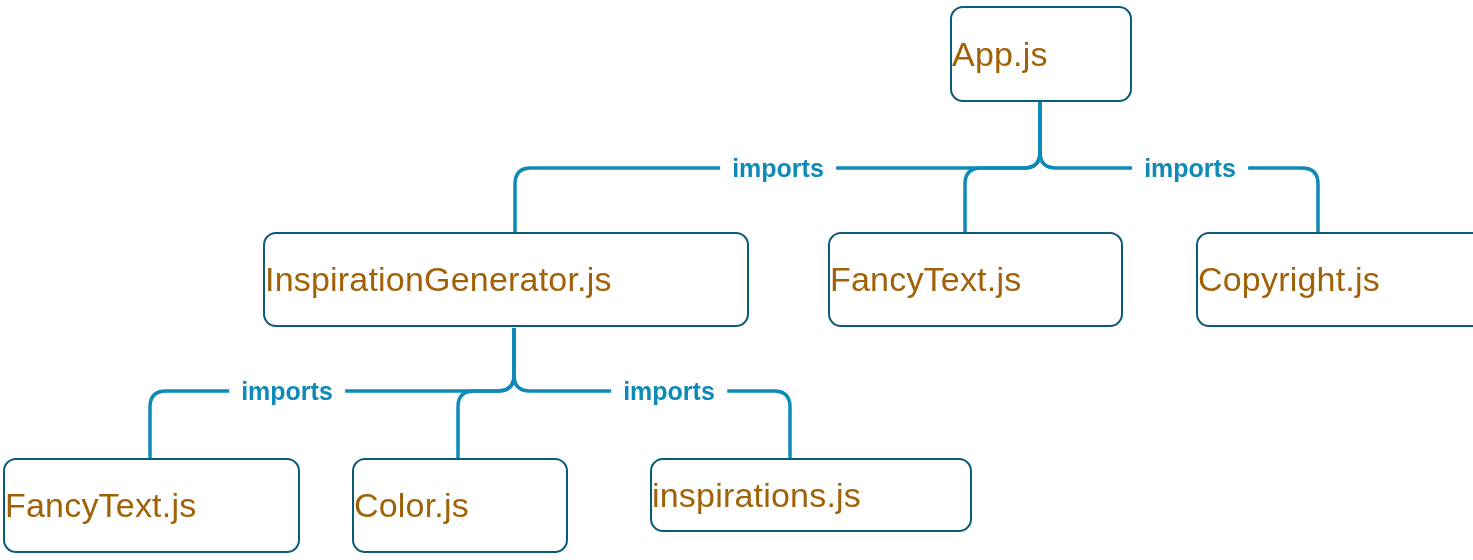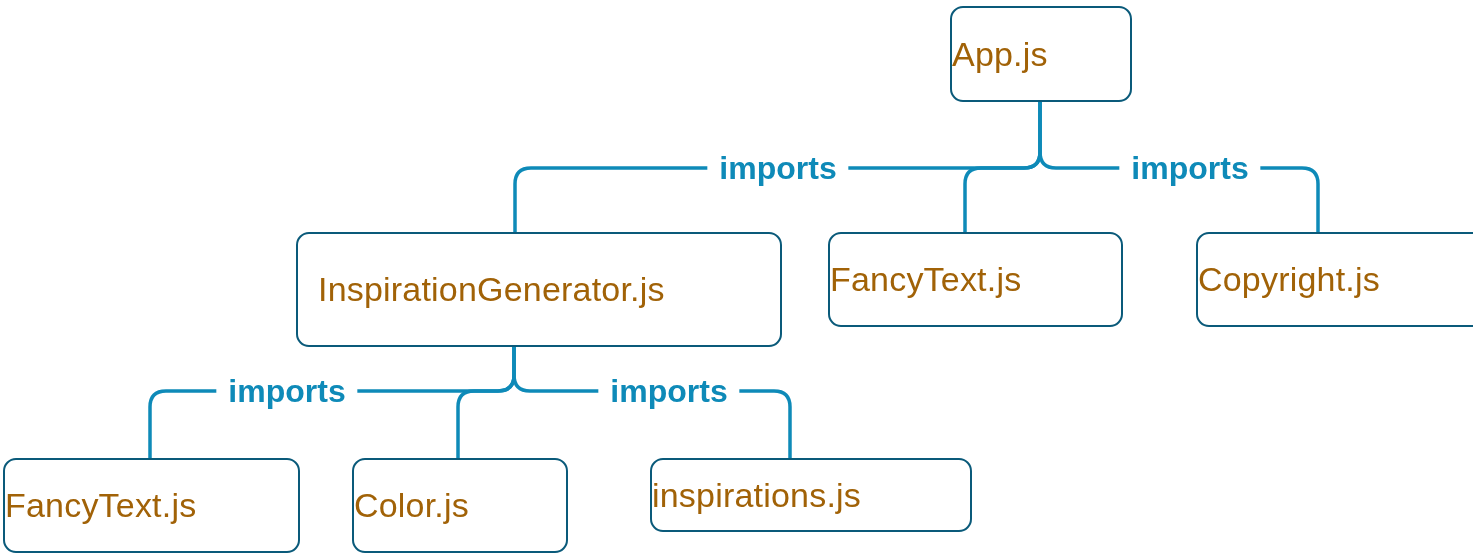--- a/index.html
+++ b/index.html
@@ -34,21 +34,21 @@
     letter-spacing: 0.2px;
     box-sizing: border-box;
     white-space: nowrap;
   }
   .edge-label {
     position: absolute;
     transform: translate(-50%, -50%);
     background: #ffffff;
     padding: 0 12px;
     color: #0e8ab8;
-    font-size: 32px;
+    font-size: 25px;
     font-weight: 700;
     white-space: nowrap;
   }
 </style>
 </head>
 <body>
 
 <div class="canvas">
 
   <svg class="edges" width="1473" height="560" viewBox="0 0 1473 560" aria-hidden="true">
@@ -64,21 +64,21 @@
 
   <span class="edge-label" style="left:778px; top:168px;">imports</span>
   <span class="edge-label" style="left:1190px; top:168px;">imports</span>
   <span class="edge-label" style="left:287px; top:391px;">imports</span>
   <span class="edge-label" style="left:669px; top:391px;">imports</span>
 
   <div class="node" style="left:950px; top:6px; width:182px; height:96px;">
     <span>App.js</span>
   </div>
 
-  <div class="node" style="left:296px; top:232px; width:486px; height:115px;padding-left:20px;">
+  <div class="node" style="left:263px; top:232px; width:486px; height:95px;">
     <span>InspirationGenerator.js</span>
   </div>
 
   <div class="node" style="left:828px; top:232px; width:295px; height:95px;">
     <span>FancyText.js</span>
   </div>
 
   <div class="node" style="left:1196px; top:232px; width:290px; height:95px;">
     <span>Copyright.js</span>
   </div>

